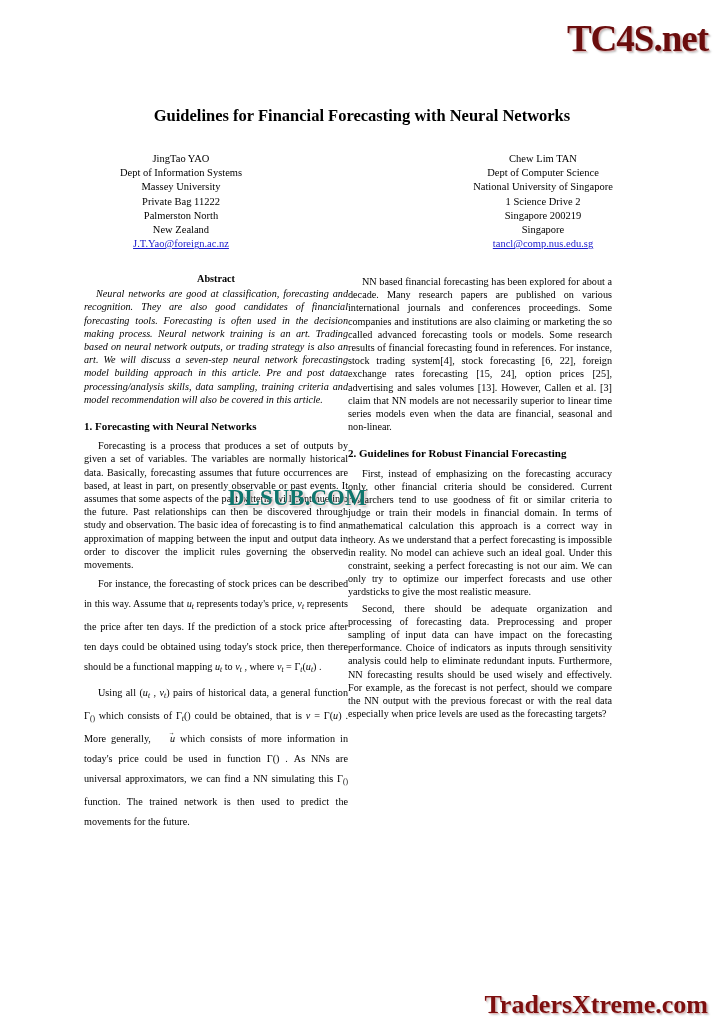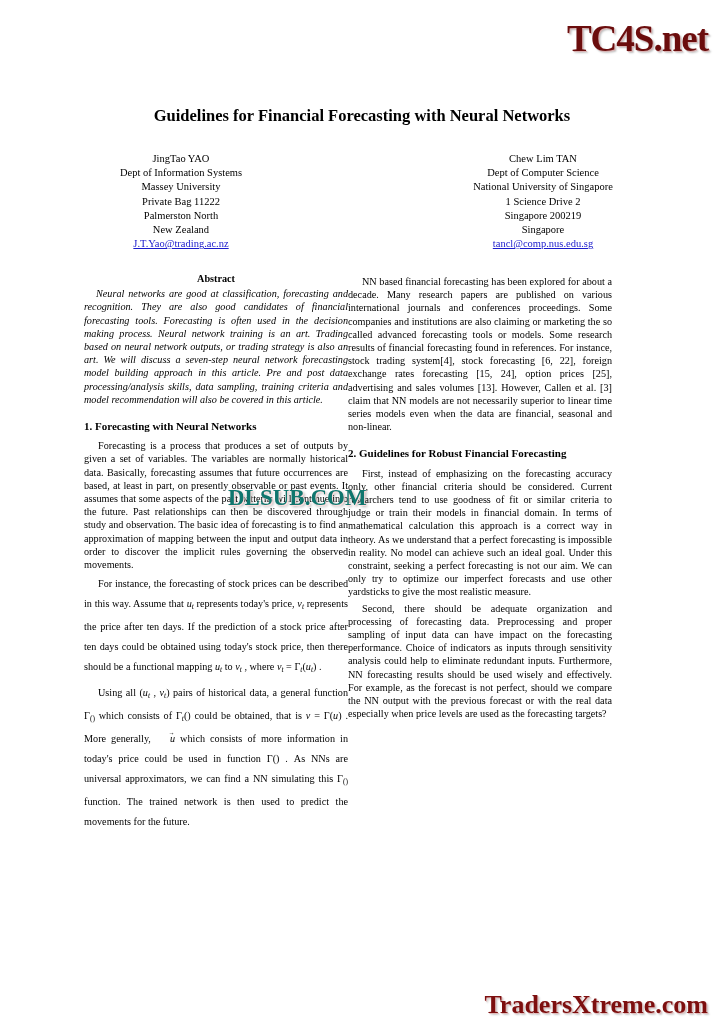--- a/index.html
+++ b/index.html
@@ -157,21 +157,21 @@
   <div class="title">Guidelines for Financial Forecasting with Neural Networks</div>
 
   <div class="authors">
     <div class="author-block">
       <span class="name">JingTao YAO</span>
       <span class="name">Dept of Information Systems</span>
       <span class="name">Massey University</span>
       <span class="name">Private Bag 11222</span>
       <span class="name">Palmerston North</span>
       <span class="name">New Zealand</span>
-      <span class="name email">J.T.Yao@trading.ac.nz</span>
+      <span class="name email">J.T.Yao@foreign.ac.nz</span>
     </div>
     <div class="author-block">
       <span class="name">Chew Lim TAN</span>
       <span class="name">Dept of Computer Science</span>
       <span class="name">National University of Singapore</span>
       <span class="name">1 Science Drive 2</span>
       <span class="name">Singapore 200219</span>
       <span class="name">Singapore</span>
       <span class="name email">tancl@comp.nus.edu.sg</span>
     </div>

